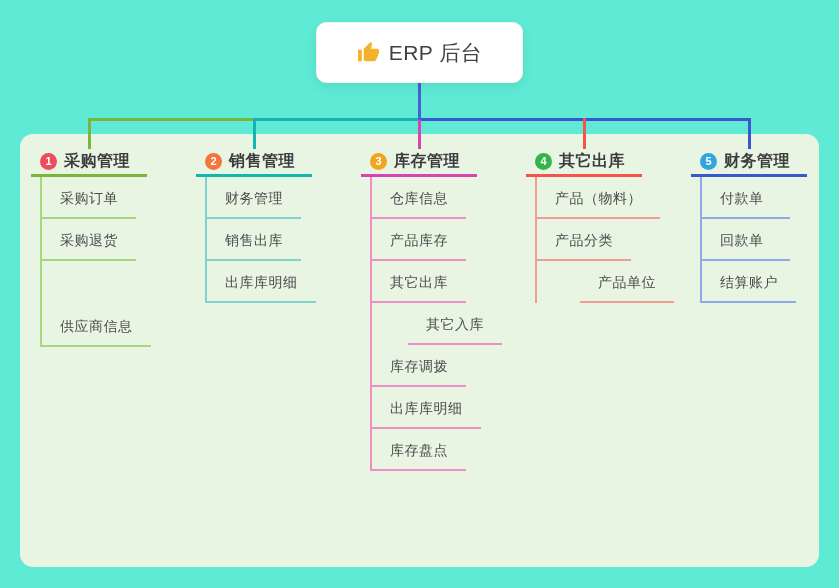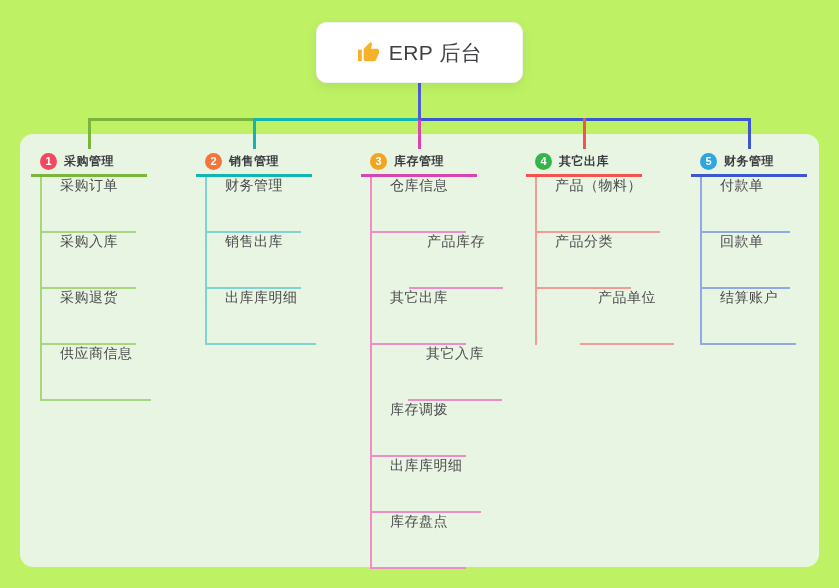--- a/index.html
+++ b/index.html
@@ -1,17 +1,17 @@
 <!DOCTYPE html>
 <html><head>
 <meta charset="utf-8">
 <style>
   html,body{margin:0;padding:0;background:#ffffff;}
   .canvas{
-    position:relative;width:839px;height:588px;overflow:hidden;background:#bef264;
+    position:relative;width:839px;height:588px;overflow:hidden;background:#5eead4;
     font-family:"Liberation Sans","DejaVu Sans",sans-serif;
   }
   .panel{
     position:absolute;left:20px;top:134px;width:799px;height:433px;
     border-radius:13px;background:#e8f5e2;
   }
   .root-card{
     position:absolute;left:316px;top:22px;width:207px;height:61px;
     background:#ffffff;border:1px solid #f1f1f1;border-radius:10px;
     box-shadow:0 4px 12px rgba(0,0,0,.08);
@@ -27,26 +27,26 @@
   .branch{position:absolute;z-index:5;width:max-content;}
   .branch-header{
     width:116px;height:28px;box-sizing:border-box;
     display:flex;align-items:center;gap:7px;padding-left:9px;
     border-bottom:3px solid #999;
   }
   .badge{
     width:17px;height:17px;border-radius:50%;flex:none;
     color:#ffffff;font-size:11px;font-weight:700;line-height:17px;text-align:center;
   }
-  .branch-label{font-size:12px;font-weight:600;color:#3b3b40;letter-spacing:.5px;}
+  .branch-label{font-size:16px;font-weight:600;color:#3b3b40;letter-spacing:.5px;}
   .children{margin-left:9px;border-left:2px solid #ccc;width:max-content;}
   .child{
-    height:56px;box-sizing:border-box;width:max-content;min-width:88px;
-    padding:0 18px 18px 18px;border-bottom:2px solid #ccc;
-    display:flex;align-items:flex-start;
+    height:42px;box-sizing:border-box;width:max-content;min-width:88px;
+    padding:0 18px 9px 18px;border-bottom:2px solid #ccc;
+    display:flex;align-items:flex-end;
   }
   .child-label{font-size:14px;color:#4b4b4e;letter-spacing:.5px;}
 </style>
 </head>
 <body>
 
 <div class="canvas">
 
   <div class="panel" style="background: rgb(232, 245, 226);"></div>
 
@@ -74,26 +74,23 @@
       <div class="branch" style="left: 31px; top: 149px;">
         <div class="branch-header" style="border-bottom-color: rgb(124, 181, 60);">
           <span class="badge" style="background: rgb(240, 74, 94);">1</span>
           <span class="branch-label">采购管理</span>
         </div>
         <div class="children" style="border-left-color: rgb(168, 214, 127);">
           <div class="child" style="border-bottom-color: rgb(168, 214, 127);">
             <span class="child-label">采购订单</span>
           </div>
           <div class="child" style="border-bottom-color: rgb(168, 214, 127);">
-            <span class="child-label">采购入库</span>
-          </div>
-          <div class="child" style="border-bottom-color: rgb(168, 214, 127);">
             <span class="child-label">采购退货</span>
           </div>
-          <div class="child" style="border-bottom-color: rgb(168, 214, 127);">
+          <div class="child" style="border-bottom-color: rgb(168, 214, 127); margin-top: 44px;">
             <span class="child-label">供应商信息</span>
           </div>
         </div>
       </div>
       <div class="branch" style="left: 196px; top: 149px;">
         <div class="branch-header" style="border-bottom-color: rgb(19, 181, 176);">
           <span class="badge" style="background: rgb(244, 116, 59);">2</span>
           <span class="branch-label">销售管理</span>
         </div>
         <div class="children" style="border-left-color: rgb(128, 211, 207);">
@@ -110,21 +107,21 @@
       </div>
       <div class="branch" style="left: 361px; top: 149px;">
         <div class="branch-header" style="border-bottom-color: rgb(217, 68, 176);">
           <span class="badge" style="background: rgb(242, 165, 31);">3</span>
           <span class="branch-label">库存管理</span>
         </div>
         <div class="children" style="border-left-color: rgb(239, 141, 199);">
           <div class="child" style="border-bottom-color: rgb(239, 141, 199);">
             <span class="child-label">仓库信息</span>
           </div>
-          <div class="child" style="border-bottom-color: rgb(239, 141, 199); margin-left: 37px;">
+          <div class="child" style="border-bottom-color: rgb(239, 141, 199);">
             <span class="child-label">产品库存</span>
           </div>
           <div class="child" style="border-bottom-color: rgb(239, 141, 199);">
             <span class="child-label">其它出库</span>
           </div>
           <div class="child" style="border-bottom-color: rgb(239, 141, 199); margin-left: 36px;">
             <span class="child-label">其它入库</span>
           </div>
           <div class="child" style="border-bottom-color: rgb(239, 141, 199);">
             <span class="child-label">库存调拨</span>

